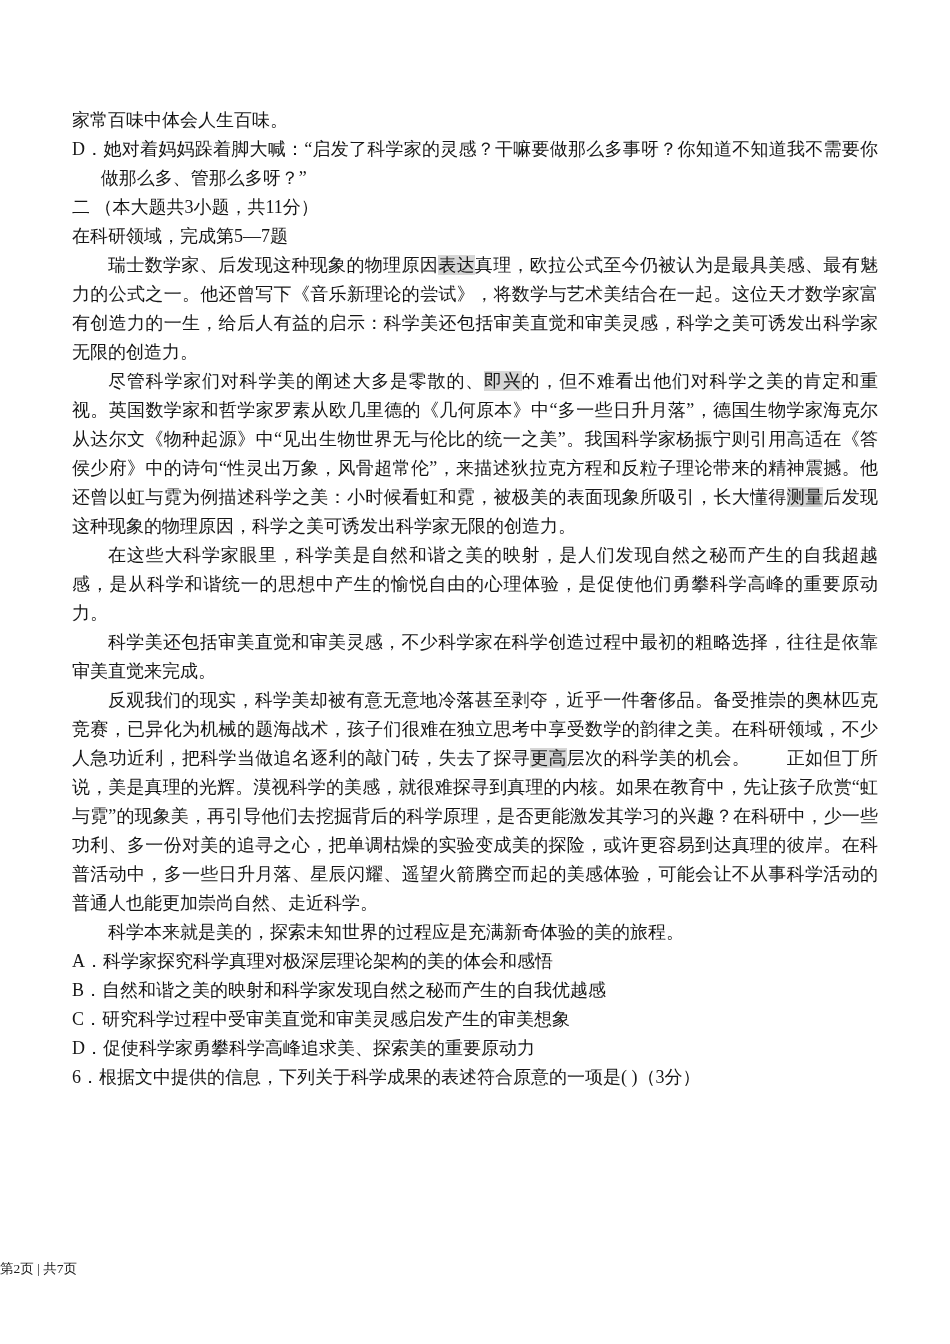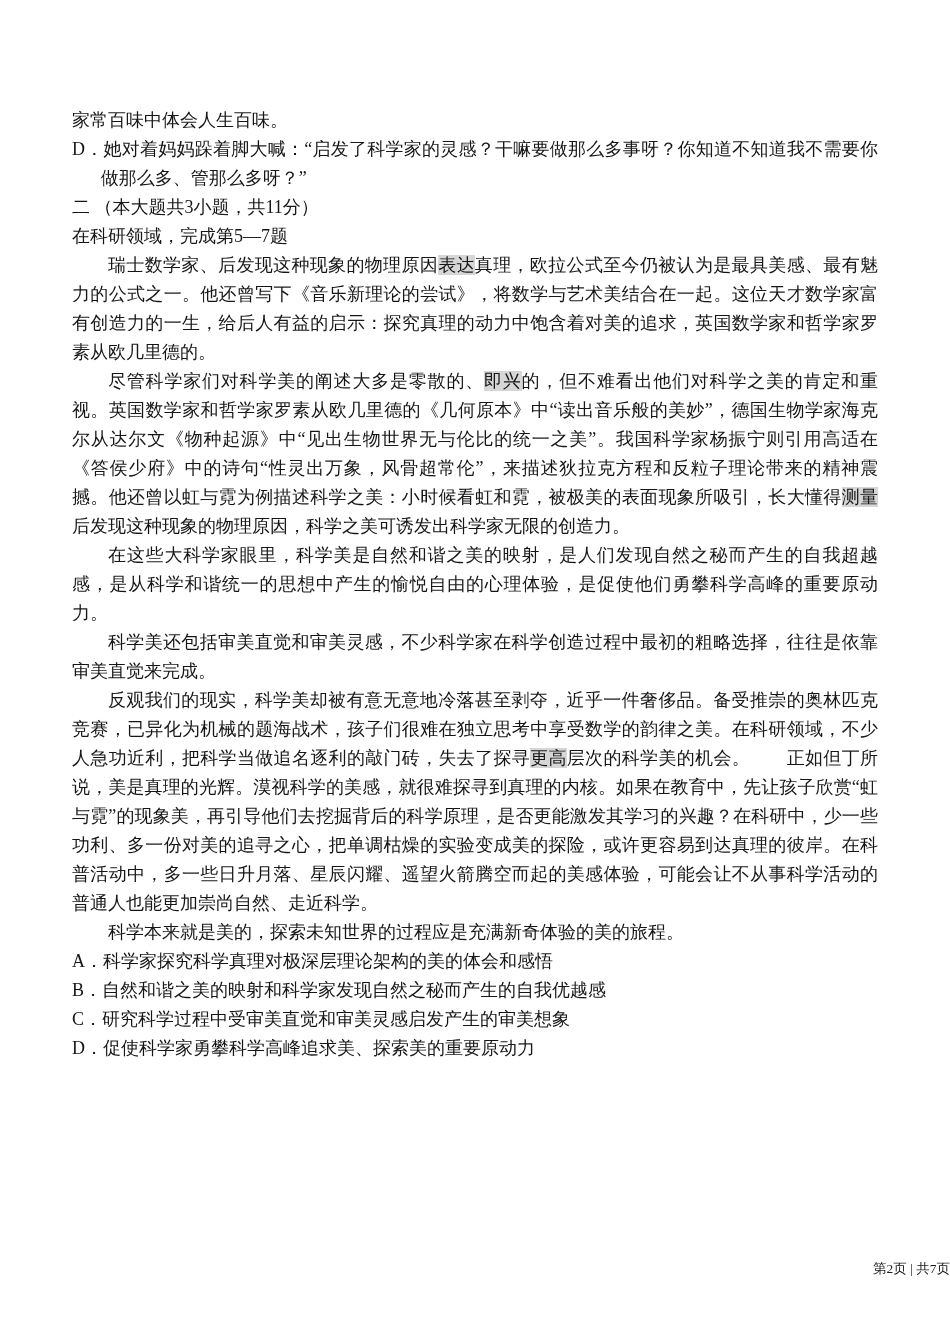--- a/index.html
+++ b/index.html
@@ -38,40 +38,41 @@
   
   .question { margin-left: 0; }
   
   .choice { margin-left: 2.55em; }
   
   .hl { background: #d6d6d6; }
   .footer {
     position: absolute;
     left: 0; right: 0;
     bottom: 66px;
-    text-align: right;
+    text-align: left;
     font-size: 13.5px;
     color: #1c1c1c;
   }
 </style>
 </head>
 <body>
 
 <div class="page">
   <div class="doc-body">
 
   <p class="blk cont"><span>家常百味中体会人生百味。</span></p>
       <p class="blk hang"><span>D．她对着妈妈跺着脚大喊：“启发了科学家的灵感？干嘛要做那么多事呀？你知道不知道我不需要你做那么多、管那么多呀？”</span></p>
       <p class="blk cont"><span>二 （本大题共3小题，共11分）</span></p>
       <p class="blk cont"><span>在科研领域，完成第5—7题</span></p>
-      <p class="blk para"><span>瑞士数学家、后发现这种现象的物理原因</span><span class="hl">表达</span><span>真理，欧拉公式至今仍被认为是最具美感、最有魅力的公式之一。他还曾写下《音乐新理论的尝试》，将数学与艺术美结合在一起。这位天才数学家富有创造力的一生，给后人有益的启示：探究真理的动力中饱含着对美的追求，英国数学家和哲学家罗素从欧几里德的。</span></p>
-      <p class="blk para"><span>尽管科学家们对科学美的阐述大多是零散的、</span><span class="hl">即兴</span><span>的，但不难看出他们对科学之美的肯定和重视。英国数学家和哲学家罗素从欧几里德的《几何原本》中“读出音乐般的美妙”，德国生物学家海克尔从达尔文《物种起源》中“见出生物世界无与伦比的统一之美”。我国科学家杨振宁则引用高适在《答侯少府》中的诗句“性灵出万象，风骨超常伦”，来描述狄拉克方程和反粒子理论带来的精神震撼。他还曾以虹与霓为例描述科学之美：小时候看虹和霓，被极美的表面现象所吸引，长大懂得</span><span class="hl">测量</span><span>后发现这种现象的物理原因，科学之美可诱发出科学家无限的创造力。</span></p>
+      <p class="blk para"><span>瑞士数学家、后发现这种现象的物理原因</span><span class="hl">表达</span><span>真理，欧拉公式至今仍被认为是最具美感、最有魅力的公式之一。他还曾写下《音乐新理论的尝试》，将数学与艺术美结合在一起。这位天才数学家富有创造力的一生，给后人有益的启示：科学美还包括审美直觉和审美灵感，科学之美可诱发出科学家无限的创造力。</span></p>
+      <p class="blk para"><span>尽管科学家们对科学美的阐述大多是零散的、</span><span class="hl">即兴</span><span>的，但不难看出他们对科学之美的肯定和重视。英国数学家和哲学家罗素从欧几里德的《几何原本》中“多一些日升月落”，德国生物学家海克尔从达尔文《物种起源》中“见出生物世界无与伦比的统一之美”。我国科学家杨振宁则引用高适在《答侯少府》中的诗句“性灵出万象，风骨超常伦”，来描述狄拉克方程和反粒子理论带来的精神震撼。他还曾以虹与霓为例描述科学之美：小时候看虹和霓，被极美的表面现象所吸引，长大懂得</span><span class="hl">测量</span><span>后发现这种现象的物理原因，科学之美可诱发出科学家无限的创造力。</span></p>
       <p class="blk para"><span>在这些大科学家眼里，科学美是自然和谐之美的映射，是人们发现自然之秘而产生的自我超越感，是从科学和谐统一的思想中产生的愉悦自由的心理体验，是促使他们勇攀科学高峰的重要原动力。</span></p>
       <p class="blk para"><span>科学美还包括审美直觉和审美灵感，不少科学家在科学创造过程中最初的粗略选择，往往是依靠审美直觉来完成。</span></p>
       <p class="blk para"><span>反观我们的现实，科学美却被有意无意地冷落甚至剥夺，近乎一件奢侈品。备受推崇的奥林匹克竞赛，已异化为机械的题海战术，孩子们很难在独立思考中享受数学的韵律之美。在科研领域，不少人急功近利，把科学当做追名逐利的敲门砖，失去了探寻</span><span class="hl">更高</span><span>层次的科学美的机会。　　正如但丁所说，美是真理的光辉。漠视科学的美感，就很难探寻到真理的内核。如果在教育中，先让孩子欣赏“虹与霓”的现象美，再引导他们去挖掘背后的科学原理，是否更能激发其学习的兴趣？在科研中，少一些功利、多一份对美的追寻之心，把单调枯燥的实验变成美的探险，或许更容易到达真理的彼岸。在科普活动中，多一些日升月落、星辰闪耀、遥望火箭腾空而起的美感体验，可能会让不从事科学活动的普通人也能更加崇尚自然、走近科学。</span></p>
       <p class="blk para gap"><span>科学本来就是美的，探索未知世界的过程应是充满新奇体验的美的旅程。</span></p>
       <p class="blk choice"><span>A．科学家探究科学真理对极深层理论架构的美的体会和感悟</span></p>
       <p class="blk choice"><span>B．自然和谐之美的映射和科学家发现自然之秘而产生的自我优越感</span></p>
       <p class="blk choice"><span>C．研究科学过程中受审美直觉和审美灵感启发产生的审美想象</span></p>
       <p class="blk choice"><span>D．促使科学家勇攀科学高峰追求美、探索美的重要原动力</span></p>
+      <p class="blk question"><span>6．根据文中提供的信息，下列关于科学成果的表述符合原意的一项是(  )（3分）</span></p>
     </div>
   <div class="footer">第2页 | 共7页</div>
 </div>
 
 </body></html>

